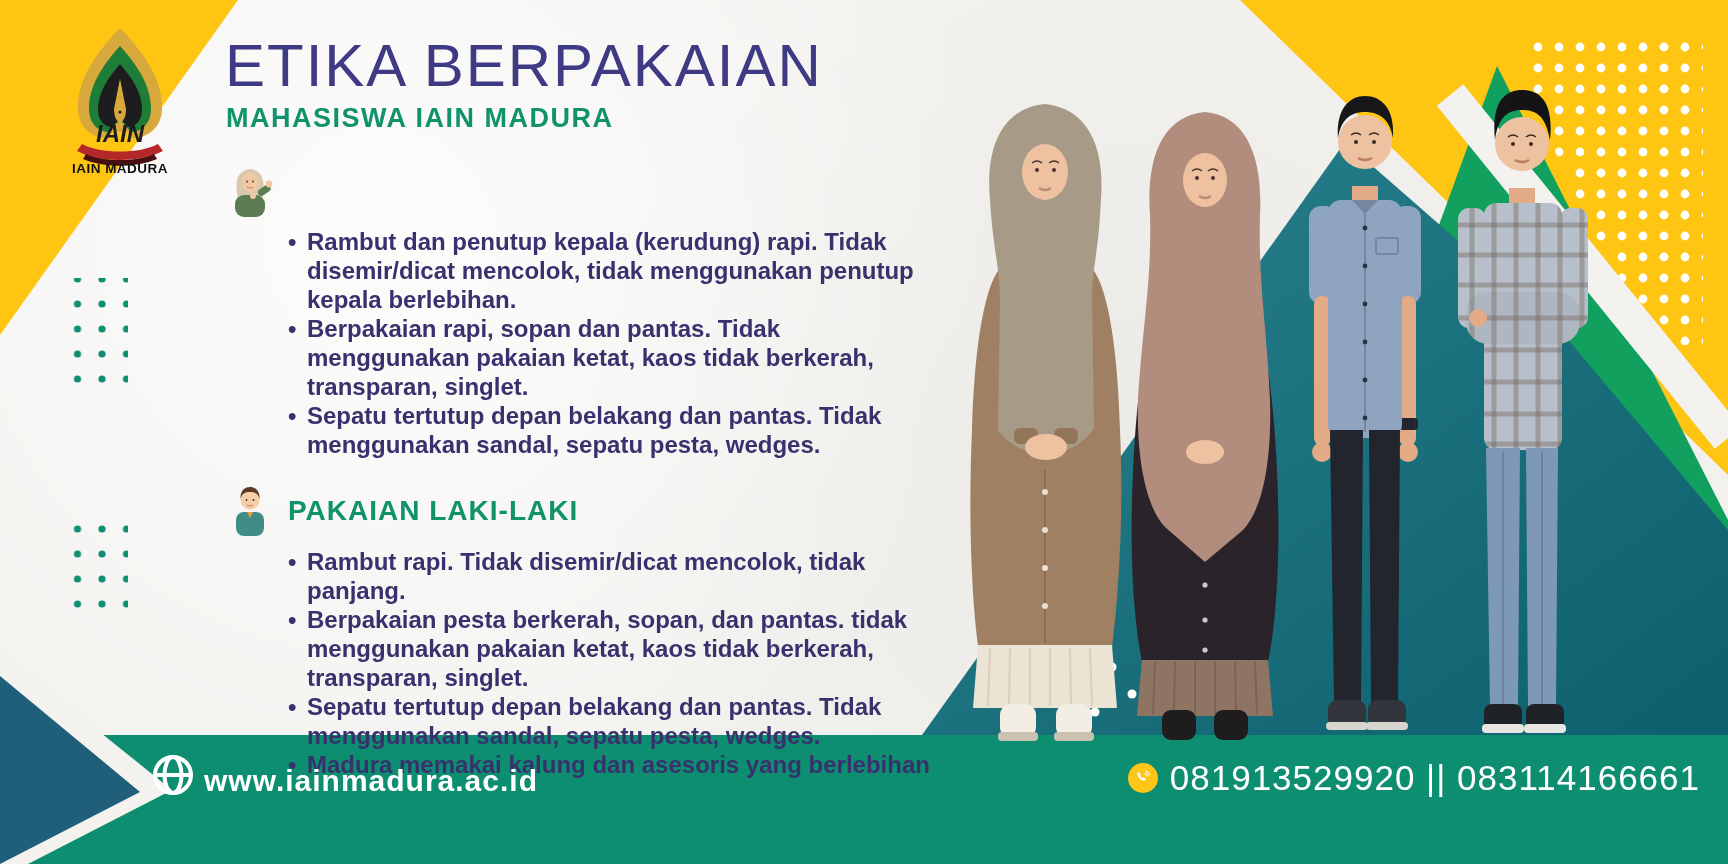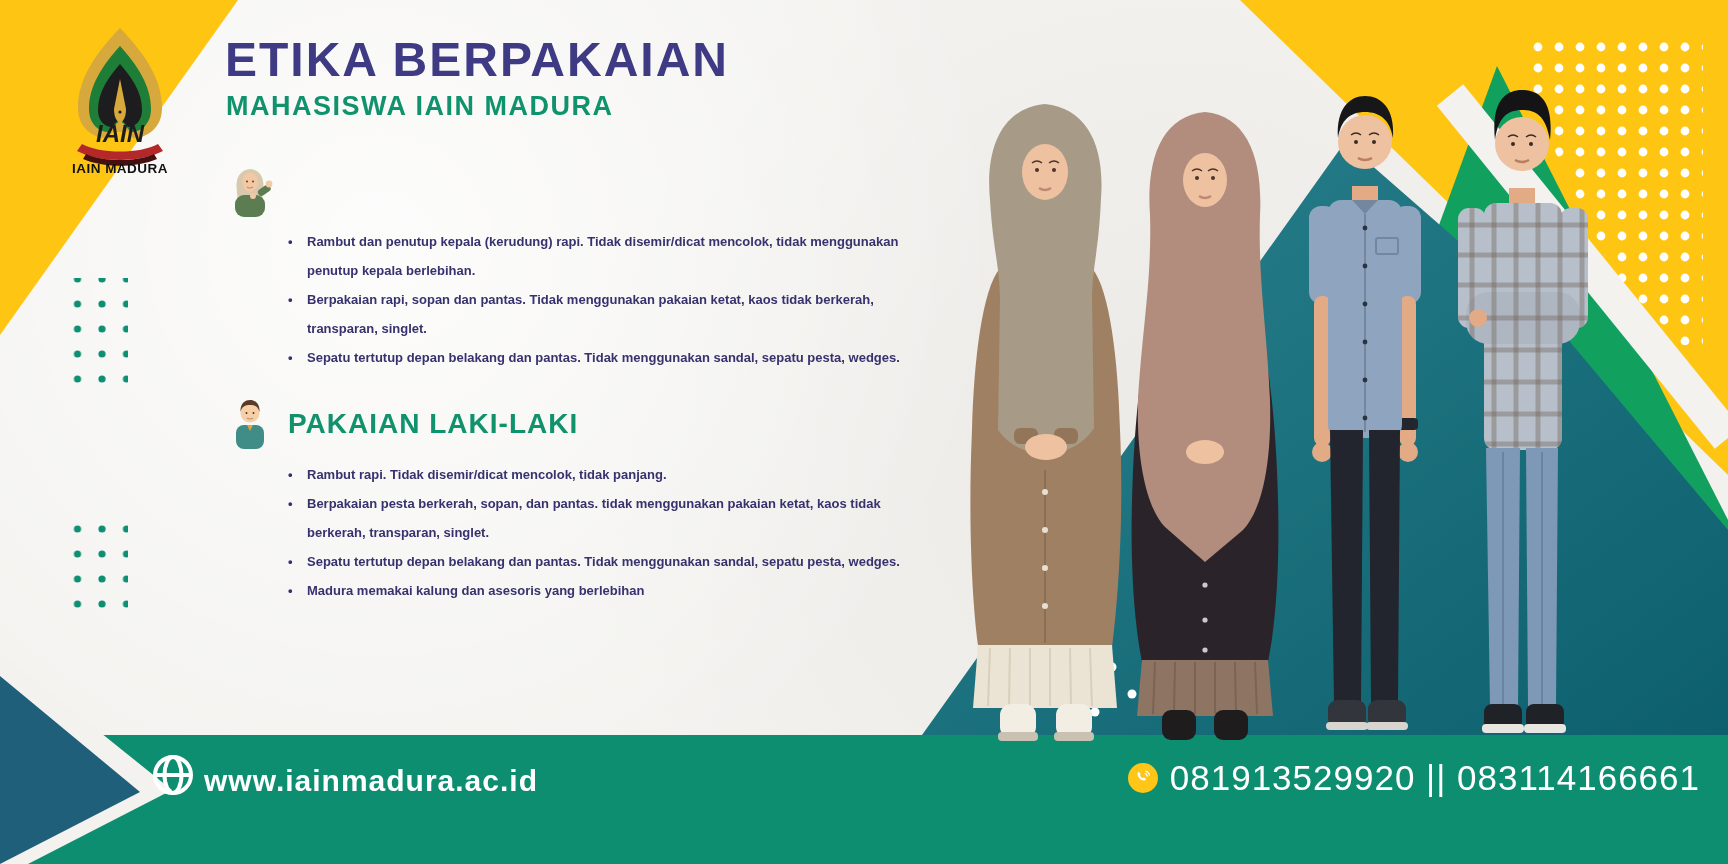--- a/index.html
+++ b/index.html
@@ -7,30 +7,30 @@
     position:relative;width:1728px;height:864px;overflow:hidden;
     font-family:"Liberation Sans",sans-serif;
     background-color:#f3f2ef;
     background-image:
       radial-gradient(circle at 22% 28%, rgba(255,255,255,.8) 0%, rgba(255,255,255,0) 42%),
       radial-gradient(circle at 68% 55%, rgba(232,230,226,.7) 0%, rgba(232,230,226,0) 48%);
   }
   svg.bg{position:absolute;left:0;top:0;}
   
   .title-block{position:absolute;left:225px;top:36px;}
-  .poster-title{margin:0;font-size:48px;font-weight:700;letter-spacing:2px;color:#3e3a83;line-height:1;}
+  .poster-title{margin:0;font-size:60px;font-weight:400;letter-spacing:2px;color:#3e3a83;line-height:1;}
   .poster-subtitle{margin:9px 0 0 1px;font-size:27px;font-weight:700;letter-spacing:1.5px;color:#10926d;line-height:1;}
   
   .sections{position:absolute;left:222px;top:163px;width:680px;}
   .section + .section{margin-top:24px;}
   .sec-head{display:flex;align-items:center;gap:10px;}
   .sec-icon{width:56px;height:56px;flex:0 0 56px;}
   .sec-title{font-size:28px;font-weight:700;letter-spacing:1px;color:#10926d;}
   ul.rules{margin:8px 0 0 66px;padding:0;list-style:none;width:645px;}
-  ul.rules li{position:relative;padding-left:19px;font-size:13px;font-weight:700;color:#37326e;line-height:29px;}
+  ul.rules li{position:relative;padding-left:19px;font-size:24px;font-weight:700;color:#37326e;line-height:29px;}
   ul.rules li::before{content:"\2022";position:absolute;left:0;top:0;}
   
   .footer-left{position:absolute;left:150px;top:752px;display:flex;align-items:flex-end;gap:8px;color:#fff;}
   .footer-left .site{font-size:30px;font-weight:700;letter-spacing:1px;}
   .footer-right{position:absolute;right:28px;top:758px;display:flex;flex-direction:column;align-items:flex-end;gap:7px;color:#fff;}
   .supported{font-size:27px;font-weight:400;letter-spacing:.5px;}
   .phone-row{display:flex;align-items:center;gap:12px;font-size:35px;font-weight:400;letter-spacing:1px;}
   .phone-badge{width:30px;height:30px;border-radius:50%;background:#ffc517;display:flex;align-items:center;justify-content:center;}
   
   .logo{position:absolute;left:40px;top:24px;width:160px;height:150px;}

